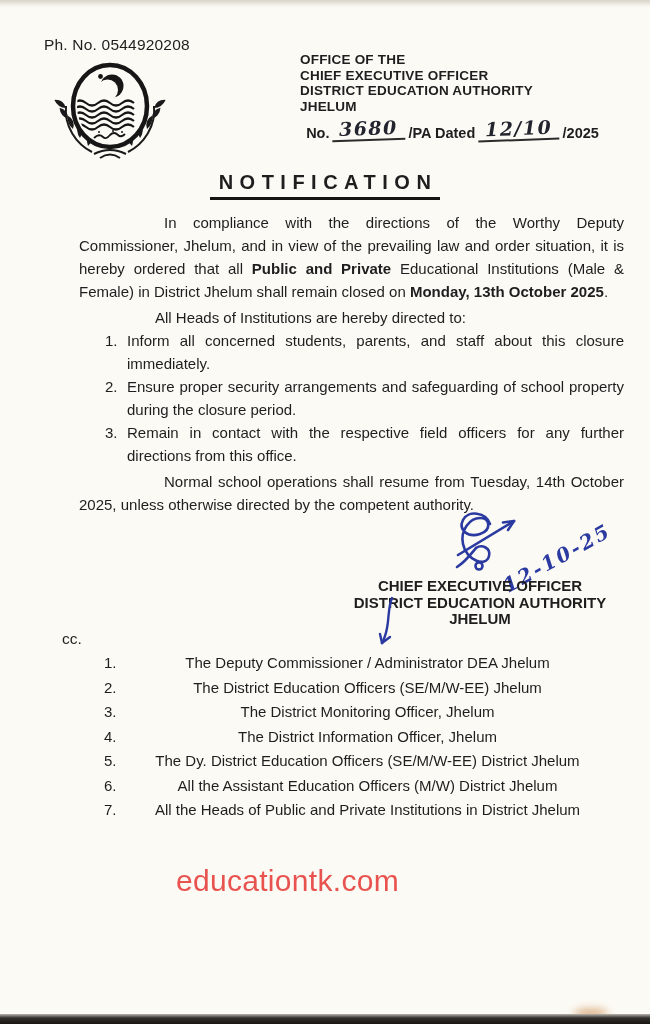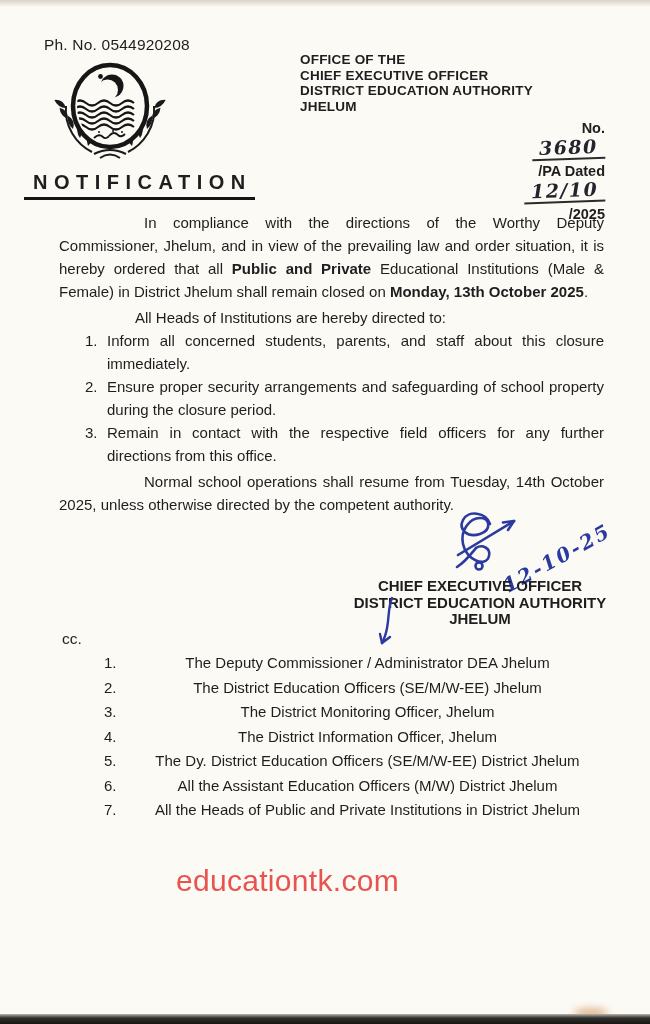--- a/index.html
+++ b/index.html
@@ -15,30 +15,30 @@
   .smudge{position:absolute;right:42px;bottom:6px;width:34px;height:9px;
     background:#c8813f;border-radius:50%;filter:blur(4px);opacity:.65;}
 
   .phone{position:absolute;left:44px;top:36px;font-size:15.5px;letter-spacing:.2px;}
 
   .logo{position:absolute;left:54px;top:62px;}
 
   .office-block{position:absolute;left:300px;top:52px;width:305px;text-align:left;}
   .office-line{font-weight:bold;font-size:13.5px;line-height:15.5px;letter-spacing:.2px;}
   .ref-line{margin-top:6px;display:flex;justify-content:center;align-items:flex-end;
-    font-weight:bold;font-size:14.5px;white-space:nowrap;gap:3px;flex-direction:column;}
+    font-weight:bold;font-size:14.5px;white-space:nowrap;gap:3px;}
   .hw-u{display:inline-block;border-bottom:2px solid #2b2b2b;padding:0 7px 1px;transform:rotate(-2deg);}
   .hw{font-family:"DejaVu Serif",serif;font-style:italic;font-weight:bold;
     font-size:19px;line-height:17px;color:#23252e;letter-spacing:1.5px;}
 
-  .title-wrap{position:absolute;top:171px;left:0;right:0;padding-left:24px;}
+  .title-wrap{position:absolute;top:171px;left:0;right:0;text-align:center;}
   .title{display:inline-block;font-weight:bold;font-size:20px;letter-spacing:6.5px;
     border-bottom:3px solid #141414;padding:0 3px 3px 9px;}
 
-  .body-block{position:absolute;left:59px;top:211px;width:545px;
+  .body-block{position:absolute;left:79px;top:211px;width:545px;
     font-size:15px;line-height:23px;}
   .body-block p{margin:0;text-align:justify;}
   .ind{text-indent:85px;}
   .gap{margin-top:3px !important;}
   .lead-in{text-align:center;text-indent:76px;}
   .dir-item{display:flex;padding-left:26px;}
   .dir-num{width:22px;flex:none;}
   .dir-text{flex:1;text-align:justify;}
 
   .sig-scribble{position:absolute;left:430px;top:508px;}

